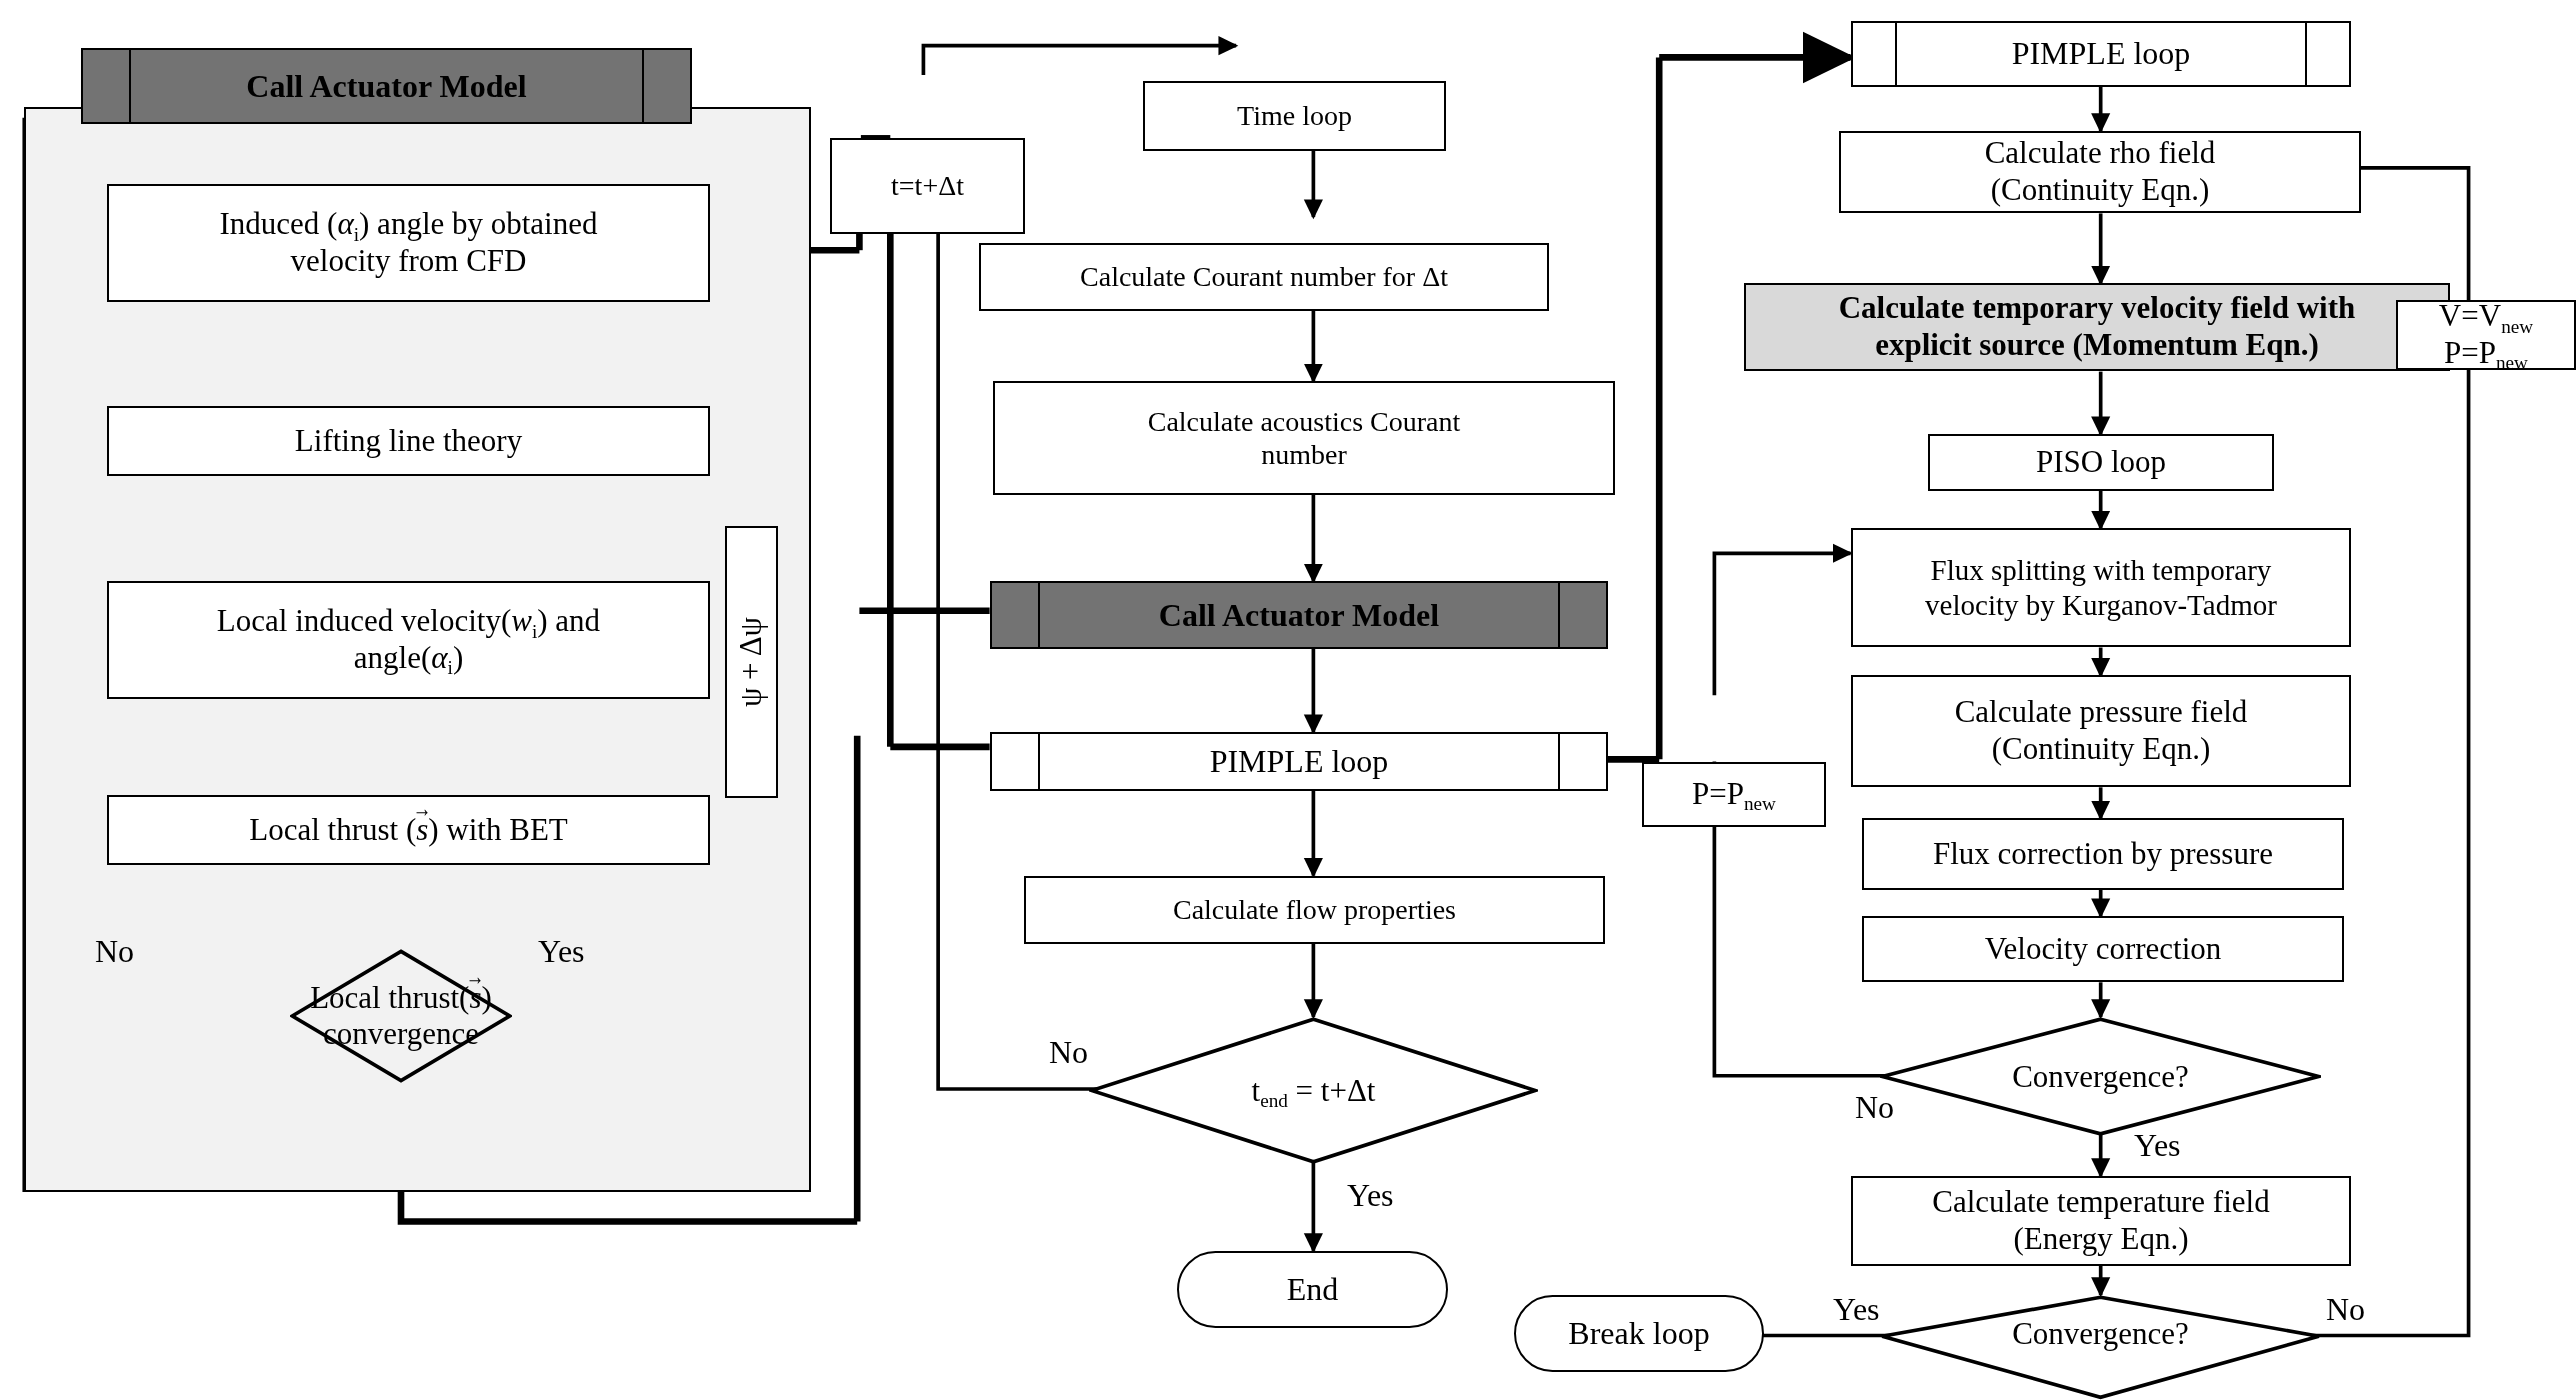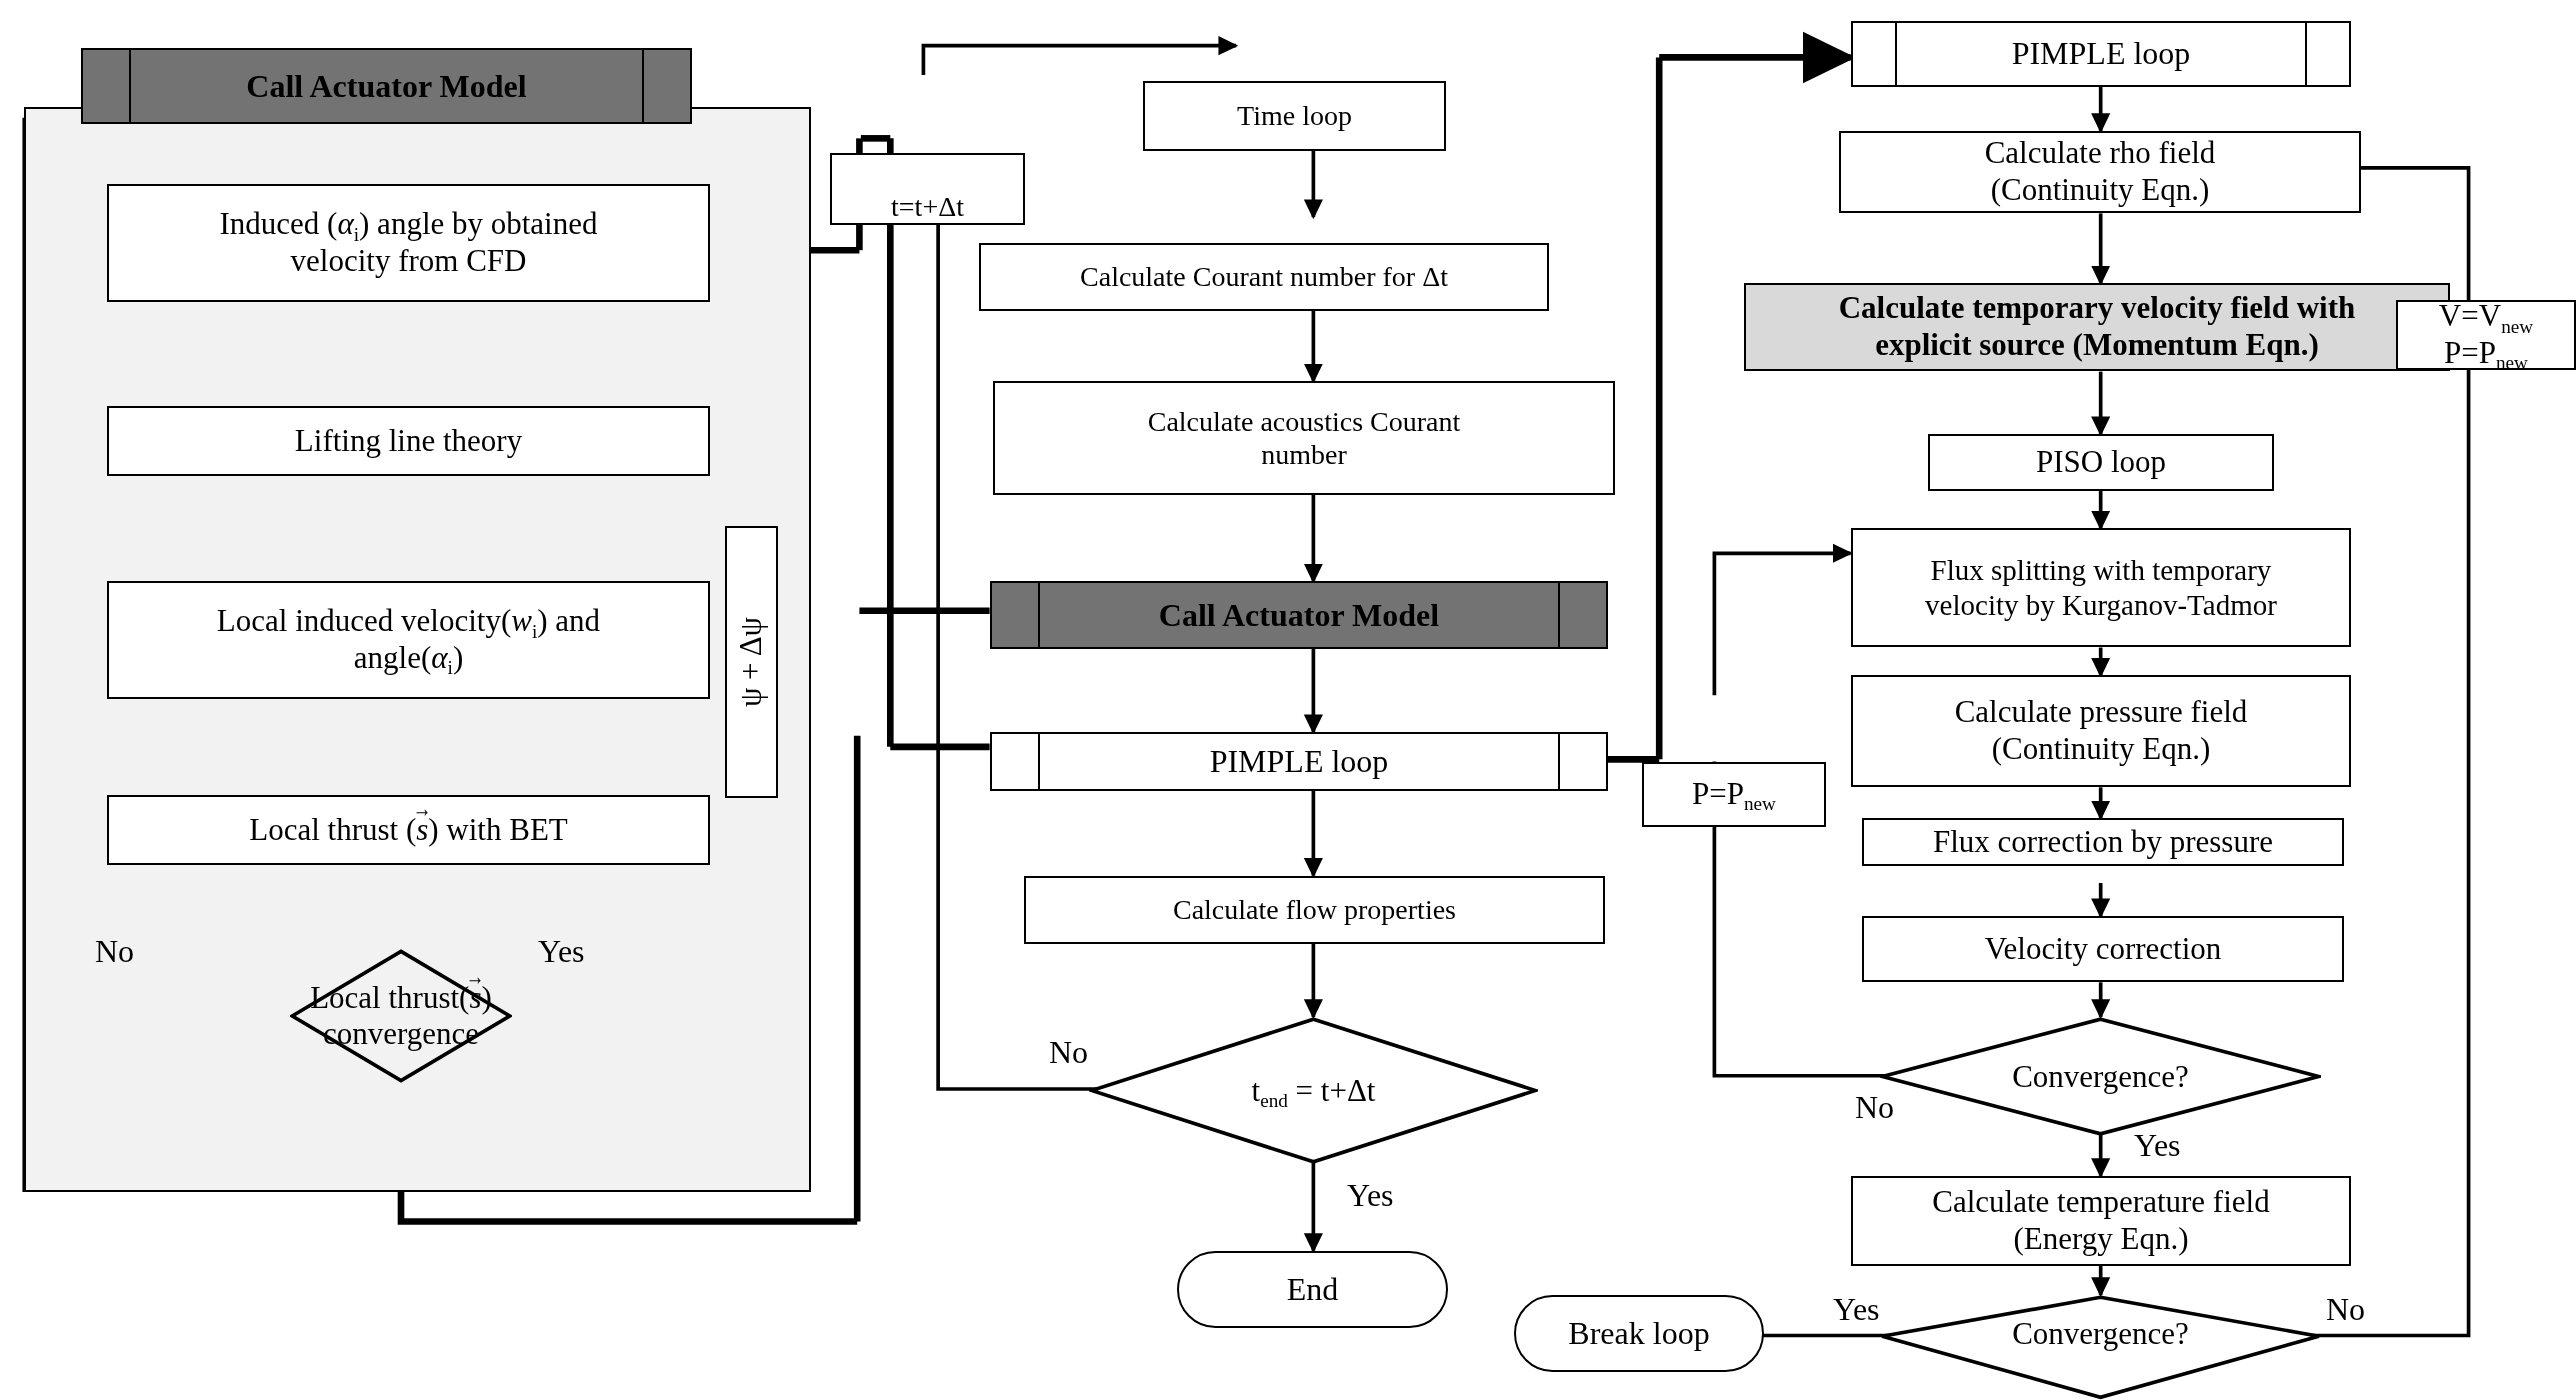--- a/index.html
+++ b/index.html
@@ -185,21 +185,21 @@
     </div>
   </div>
 
   <div class="lbl" style="left:76px;top:933px;">No</div>
   <div class="lbl" style="left:519px;top:933px;">Yes</div>
 
   <div class="node fs44" style="left:1143px;top:81px;width:303px;height:70px;">
     <span class="t">Time loop</span>
   </div>
 
-  <div class="node fs44" style="left:830px;top:153px;width:195px;height:72px;align-items:flex-end;">
+  <div class="node fs44" style="left:830px;top:138px;width:195px;height:96px;">
     <span class="t"><span>t=t+</span><span>Δt</span></span>
   </div>
 
   <div class="node fs44" style="left:979px;top:243px;width:570px;height:68px;">
     <span class="t"><span>Calculate Courant number for </span><span>Δt</span></span>
   </div>
 
   <div class="node fs44" style="left:993px;top:381px;width:622px;height:114px;">
     <span class="t">
       <span>Calculate acoustics Courant</span><br><span>number</span>
@@ -265,21 +265,21 @@
       <span>Flux splitting with temporary</span><br><span>velocity by Kurganov-Tadmor</span>
     </span>
   </div>
 
   <div class="node fs42" style="left:1851px;top:675px;width:500px;height:112px;">
     <span class="t">
       <span>Calculate pressure field</span><br><span>(Continuity Eqn.)</span>
     </span>
   </div>
 
-  <div class="node fs42" style="left:1862px;top:818px;width:482px;height:48px;align-items:center;">
+  <div class="node fs42" style="left:1862px;top:818px;width:482px;height:72px;align-items:center;">
     <span class="t">Flux correction by pressure</span>
   </div>
 
   <div class="node fs42" style="left:1862px;top:916px;width:482px;height:66px;">
     <span class="t">Velocity correction</span>
   </div>
 
   <div class="diamond" style="left:1880px;top:1017px;width:441px;height:119px;">
     <svg width="441" height="119" viewBox="0 0 600 162">
         <polygon points="300,3 597,81 300,159 3,81" fill="#fff" stroke="#000" stroke-width="5"></polygon>

